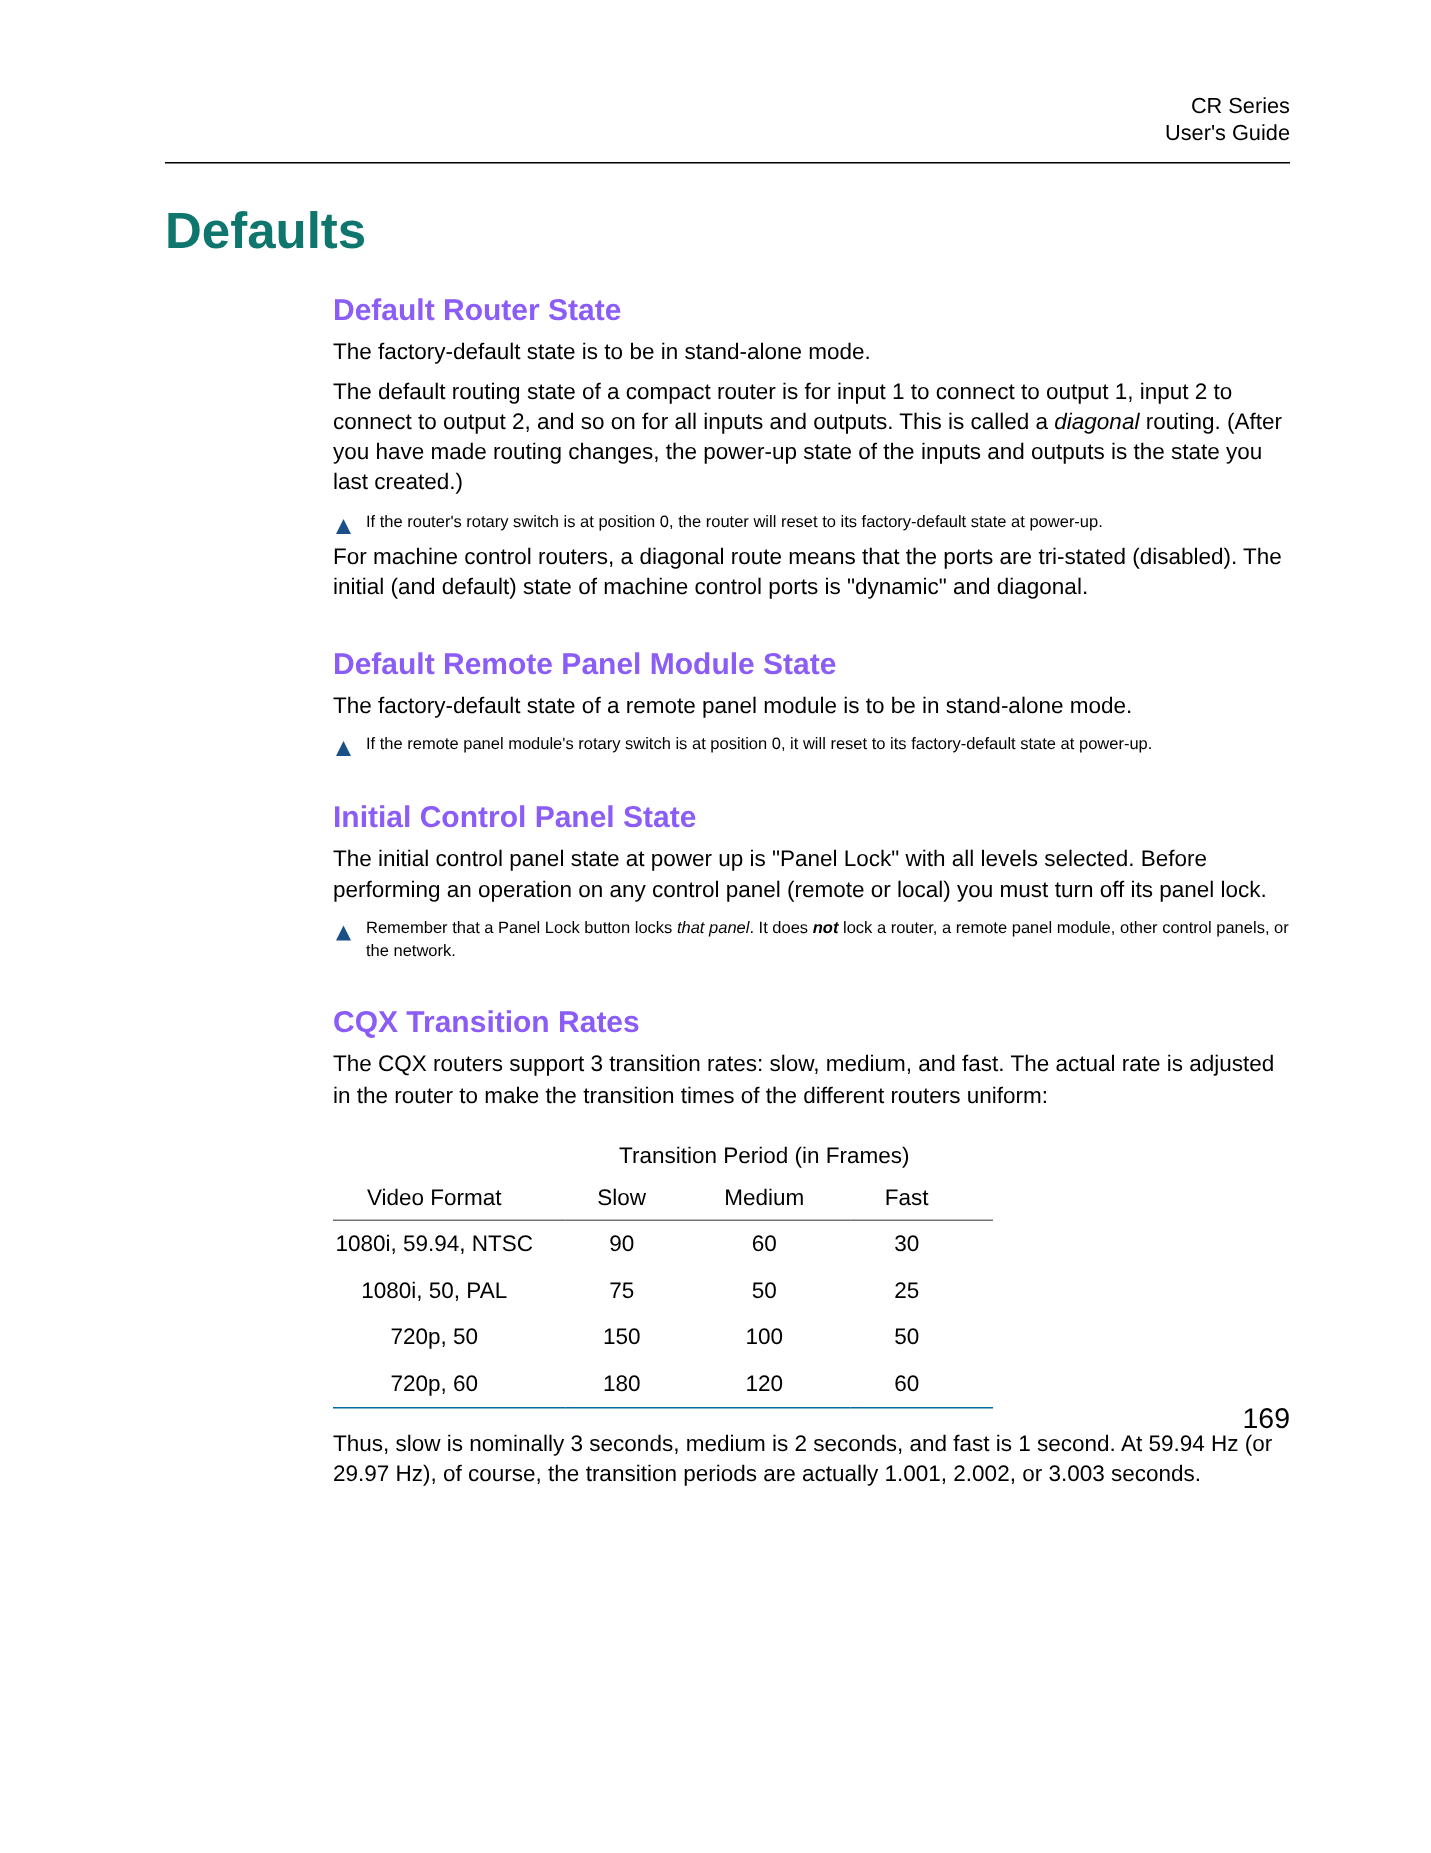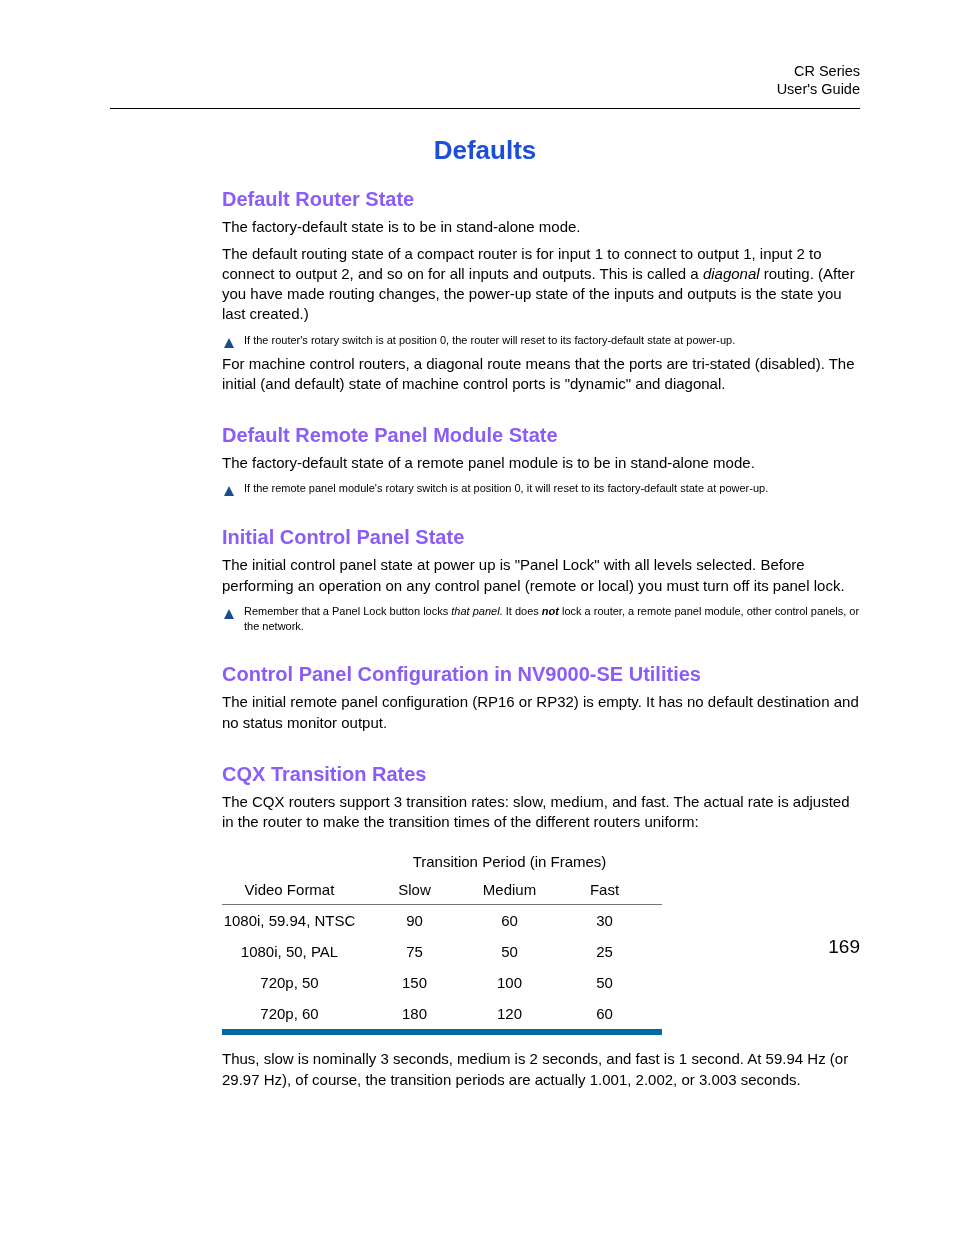--- a/index.html
+++ b/index.html
@@ -24,25 +24,24 @@
     font-size: 14.5px;
     line-height: 1.25;
     color: #000;
   }
   .header-rule {
     border: none;
     border-top: 1px solid #000;
     margin: 10px 0 0 0;
   }
   h1.chapter-title {
-    color: #1d4ed8;
+    color: #0f766e;
     font-weight: 700;
-    font-size: 26px;
+    font-size: 34px;
     margin: 26px 0 0 0;
-    text-align: center;
   }
   .section {
     margin-left: 112px;
     margin-top: 22px;
   }
   .section + .section {
     margin-top: 30px;
   }
   h2.section-title {
     color: #8b5cf6;
@@ -88,21 +87,21 @@
   }
   table.transition .super-header th {
     border: none;
     padding-bottom: 4px;
   }
   table.transition thead tr.col-headers th {
     border-bottom: 1px solid #737373;
     padding-bottom: 6px;
   }
   table.transition tbody tr:last-child td {
-    border-bottom: 6px solid #0369a1;
+    border-bottom: 1px solid #0369a1;
   }
   table.transition .col-video { width: 135px; }
   table.transition .col-rate { width: 75px; }
   .page-number {
     position: absolute;
     bottom: 44px;
     right: 94px;
     font-size: 19px;
   }
 </style>
@@ -145,24 +144,20 @@
     <h2 class="section-title">Initial Control Panel State</h2>
     <p class="body">The initial control panel state at power up is "Panel Lock" with all levels selected. Before performing an operation on any control panel (remote or local) you must turn off its panel lock.</p>
     <div class="note">
       <div class="note-icon"></div>
       <div class="note-text">
         <span>Remember that a Panel Lock button locks </span><span class="italic">that panel</span><span>. It does </span><span class="bolditalic">not</span><span> lock a router, a remote panel module, other control panels, or the network.</span>
       </div>
     </div>
   </div>
 
-  <div class="section">
-    <h2 class="section-title">Control Panel Configuration in NV9000-SE Utilities</h2>
-    <p class="body">The initial remote panel configuration (RP16 or RP32) is empty. It has no default destination and no status monitor output.</p>
-  </div>
 
   <div class="section">
     <h2 class="section-title">CQX Transition Rates</h2>
     <p class="body">The CQX routers support 3 transition rates: slow, medium, and fast. The actual rate is adjusted in the router to make the transition times of the different routers uniform:</p>
 
     <table class="transition">
       <thead>
         <tr class="super-header">
           <th class="col-video"></th>
           <th colspan="3">Transition Period (in Frames)</th>

